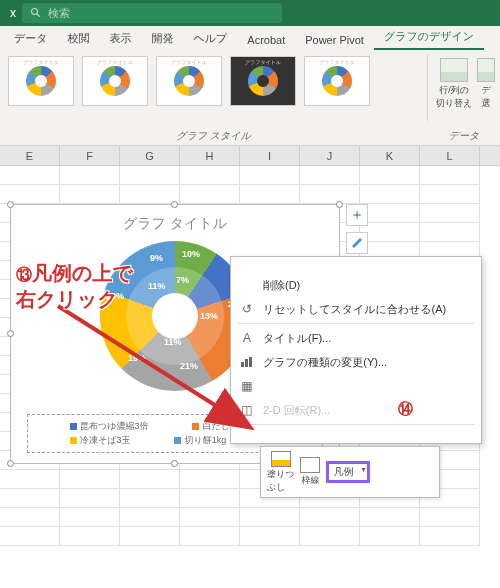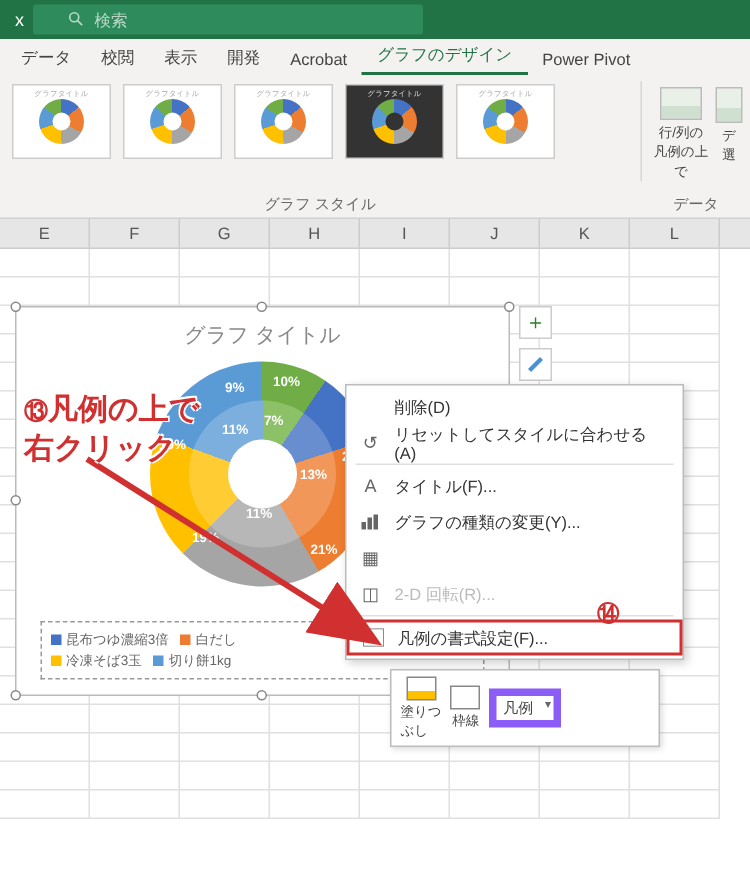--- a/index.html
+++ b/index.html
@@ -1,19 +1,19 @@
 <!DOCTYPE html>
 <html><head>
 <meta charset="utf-8">
 <style>
 *{margin:0;padding:0;box-sizing:border-box;font-family:"Yu Gothic UI","Meiryo",sans-serif;}
 body{width:500px;height:588px;background:#fff;overflow:hidden;position:relative;}
 .titlebar{height:26px;background:#217346;display:flex;align-items:center;padding:0 4px;}
 .titlebar .x{color:#fff;font-size:12px;padding:0 6px;}
-.searchbox{background:#2e8b5c;height:20px;width:260px;display:flex;align-items:center;padding:0 23px;border-radius:2px;}
+.searchbox{background:#2e8b5c;height:20px;width:260px;display:flex;align-items:center;padding:0 8px;border-radius:2px;}
 .searchbox svg{width:12px;height:12px;}
 .searchbox span{color:#b8d8c5;font-size:11px;margin-left:6px;}
 .ribbon-tabs{height:24px;background:#f3f2f1;display:flex;align-items:flex-end;padding-left:4px;font-size:11px;color:#444;}
 .ribbon-tabs .tab{padding:4px 10px;cursor:pointer;}
 .ribbon-tabs .tab.active{color:#217346;border-bottom:2px solid #217346;}
 .ribbon-body{height:96px;background:#f3f2f1;border-bottom:1px solid #d0d0d0;display:flex;}
 .rb-divider{width:1px;background:#d6d6d6;margin:4px 0 24px;}
 .styles{display:flex;gap:8px;padding:6px 8px 0;position:relative;}
 .thumb{width:66px;height:50px;border:1px solid #ccc;background:#fff;display:flex;flex-direction:column;align-items:center;justify-content:center;font-size:5px;color:#999;position:relative;}
 .thumb.dark{background:#333;}
@@ -37,63 +37,64 @@
 .chart-title{text-align:center;padding:10px 0 4px;font-size:14px;color:#888;}
 .donut-wrap{display:flex;justify-content:center;padding:4px 0;}
 .donut{width:150px;height:150px;position:relative;border-radius:50%;
 background:conic-gradient(#70ad47 0 34deg,#4472c4 34deg 72deg,#ed7d31 72deg 150deg,#a5a5a5 150deg 225deg,#ffc000 225deg 290deg,#5b9bd5 290deg 360deg);}
 .donut-inner{position:absolute;inset:26px;border-radius:50%;
 background:conic-gradient(#8cc168 0 34deg,#698ed0 34deg 72deg,#f1975a 72deg 150deg,#b7b7b7 150deg 225deg,#ffcd33 225deg 290deg,#7cafdd 290deg 360deg);}
 .donut-hole{position:absolute;inset:52px;background:#fff;border-radius:50%;}
 .pct{position:absolute;font-size:9px;color:#fff;font-weight:bold;}
 .legend{position:absolute;bottom:10px;left:16px;right:16px;font-size:9px;color:#666;border:1px dashed #999;padding:4px 6px;}
 .legend-row{display:flex;gap:8px;margin:1px 0;}
-.legend-item{display:flex;align-items:center;gap:3px;white-space:nowrap;}
+.legend-item{display:flex;align-items:center;gap:3px;white-space:nowrap;margin-left:36px;}
 .sw{width:7px;height:7px;}
 .side-btns{position:absolute;top:58px;left:346px;display:flex;flex-direction:column;gap:6px;}
 .sbtn{width:22px;height:22px;border:1px solid #ccc;background:#fff;display:flex;align-items:center;justify-content:center;color:#5a5a5a;font-size:14px;}
-.ctx{position:absolute;top:110px;left:230px;width:226px;background:#fff;border:1px solid #bcbcbc;box-shadow:2px 2px 6px rgba(0,0,0,.2);font-size:11px;color:#333;padding:2px 0;}
+.ctx{position:absolute;top:110px;left:230px;width:252px;background:#fff;border:1px solid #bcbcbc;box-shadow:2px 2px 6px rgba(0,0,0,.2);font-size:11px;color:#333;padding:16px 0;}
 .ctx-item{display:flex;align-items:center;height:24px;padding:0 10px 0 8px;gap:8px;}
 .ctx-item.hl{border:2px solid #d03030;}
 .ctx-ico{width:16px;height:16px;display:flex;align-items:center;justify-content:center;color:#666;font-size:12px;}
 .ctx-sep{height:1px;background:#e0e0e0;margin:2px 6px;}
 .mini-tb{position:absolute;top:300px;left:260px;width:180px;height:52px;background:#fff;border:1px solid #bcbcbc;box-shadow:1px 1px 4px rgba(0,0,0,.15);display:flex;align-items:center;padding:4px 6px;gap:6px;font-size:10px;color:#444;}
 .mini-btn{display:flex;flex-direction:column;align-items:center;font-size:9px;}
 .mini-ico{width:20px;height:16px;border:1px solid #888;margin-bottom:1px;}
-.dd{border:5px solid #8b5cf6;padding:1px 14px 1px 4px;position:relative;font-size:10px;}
+.dd{border:3px solid #8b5cf6;padding:1px 14px 1px 4px;position:relative;font-size:10px;}
 .dd::after{content:'▾';position:absolute;right:2px;font-size:8px;color:#666;}
 .anno{position:absolute;top:114px;left:16px;color:#d03030;font-weight:bold;font-size:20px;line-height:1.3;text-shadow:1px 1px 0 #fff,-1px -1px 0 #fff,1px -1px 0 #fff,-1px 1px 0 #fff;z-index:50;}
 .anno .num{font-size:16px;}
 .arrow{position:absolute;top:150px;left:48px;z-index:40;pointer-events:none;}
 .callout{position:absolute;top:254px;left:398px;color:#d03030;font-weight:bold;font-size:15px;z-index:60;}
 .rb-group{position:relative;padding-bottom:20px;}
-.rb-gl{position:absolute;bottom:2px;left:0;right:0;text-align:center;font-size:10px;color:#666;}
+.rb-gl{position:absolute;bottom:2px;left:0;right:0;text-align:center;font-size:10px;color:#666;font-style:italic;}
 </style>
 </head>
 <body>
 
 <div class="titlebar">
   <span class="x">x</span>
   <div class="searchbox">
     <svg viewBox="0 0 16 16">
         <circle cx="6" cy="6" r="4" fill="none" stroke="#b8d8c5" stroke-width="1.5"></circle>
         <line x1="9" y1="9" x2="13" y2="13" stroke="#b8d8c5" stroke-width="1.5"></line>
       </svg>
     <span>検索</span>
   </div>
 </div>
 
 <div class="ribbon-tabs">
   <div class="tab">データ</div>
   <div class="tab">校閲</div>
   <div class="tab">表示</div>
   <div class="tab">開発</div>
+  <div class="tab">ヘルプ</div>
   <div class="tab">Acrobat</div>
+  <div class="tab">Power Pivot</div>
   <div class="tab active">グラフのデザイン</div>
-  <div class="tab">Power Pivot</div>
 </div>
 
 <div class="ribbon-body">
   <div class="rb-group" style="flex:1">
     <div class="styles">
       <div class="thumb">
           <span class="tt">グラフタイトル</span>
           <div class="donut-sm"></div>
         </div>
       <div class="thumb">
@@ -113,21 +114,21 @@
           <div class="donut-sm"></div>
         </div>
     </div>
     <div class="rb-gl">グラフ スタイル</div>
   </div>
   <div class="rb-divider"></div>
   <div class="rb-group" style="display:flex;padding:4px 4px 20px">
     <div class="switch-btn">
       <div class="switch-ico"></div>
       <span style="white-space:pre-line">行/列の
-凡例の上で</span>
+切り替え</span>
     </div>
     <div class="switch-btn" style="width:20px">
       <div class="switch-ico" style="width:18px"></div>
       <span style="white-space:pre-line">デ
 選</span>
     </div>
     <div class="rb-gl">データ</div>
   </div>
 </div>
 
@@ -357,21 +358,21 @@
         <span class="h-br"></span>
     </div>
     <div class="chart-title">グラフ タイトル</div>
     <div class="donut-wrap">
       <div class="donut">
         <div class="donut-inner"></div>
         <div class="donut-hole"></div>
         <span class="pct" style="top:8px;left:82px">10%</span>
         <span class="pct" style="top:12px;left:50px">9%</span>
         <span class="pct" style="top:58px;left:128px">22%</span>
-        <span class="pct" style="top:120px;left:107px">21%</span>
+        <span class="pct" style="top:120px;left:80px">21%</span>
         <span class="pct" style="top:112px;left:28px">19%</span>
         <span class="pct" style="top:50px;left:6px">19%</span>
         <span class="pct" style="top:34px;left:76px">7%</span>
         <span class="pct" style="top:40px;left:48px">11%</span>
         <span class="pct" style="top:70px;left:100px">13%</span>
         <span class="pct" style="top:96px;left:64px">11%</span>
       </div>
     </div>
     <div class="legend">
       <div class="legend-row">
@@ -436,30 +437,20 @@
         <span>グラフの種類の変更(Y)...</span>
       </div>
     <div class="ctx-item">
         <span class="ctx-ico">▦</span>
       </div>
     <div class="ctx-item" style="color:#bbb">
         <span class="ctx-ico">◫</span>
         <span>2-D 回転(R)...</span>
       </div>
     <div class="ctx-sep"></div>
-    <div class="ctx-item hl">
-        <span class="ctx-ico">
-      <svg width="14" height="12">
-            <rect x="0" y="0" width="14" height="12" fill="none" stroke="#666"></rect>
-            <rect x="2" y="3" width="4" height="2" fill="#666"></rect>
-            <rect x="2" y="7" width="4" height="2" fill="#666"></rect>
-          </svg>
-    </span>
-        <span>凡例の書式設定(F)...</span>
-      </div>
   </div>
 
   <div class="mini-tb">
     <div class="mini-btn">
       <div class="mini-ico" style="background:linear-gradient(#fff 60%,#ffc000 60%)"></div>
       <span style="white-space:pre-line">塗りつ
 ぶし</span>
     </div>
     <div class="mini-btn">
       <div class="mini-ico"></div>

